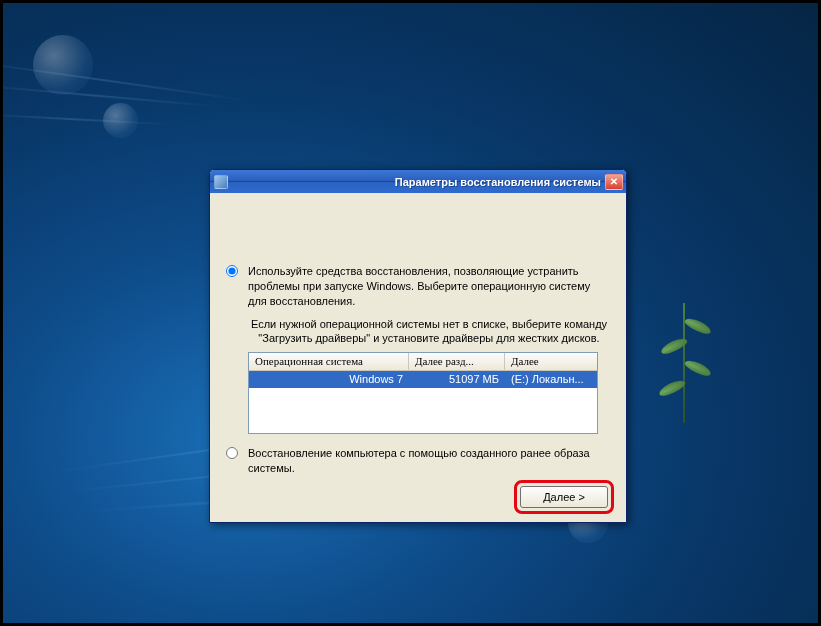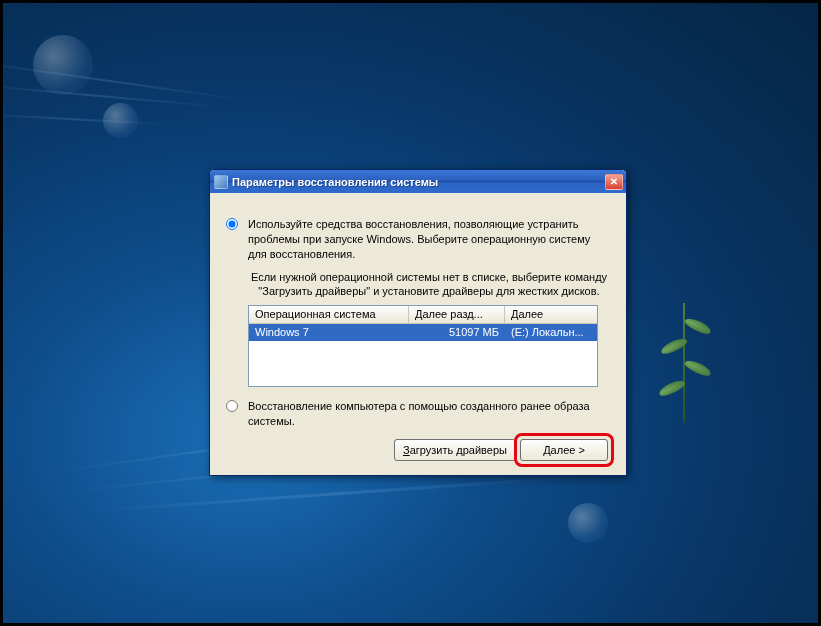--- a/index.html
+++ b/index.html
@@ -90,33 +90,35 @@
   background: linear-gradient(135deg,#a0c8f0,#4a7ec0);
   border: 1px solid #fff3;
   border-radius: 2px;
 }
 .titlebar .title {
   color: #fff; font-weight: bold;
   flex: 1;
   font-size: 11px;
   text-shadow: 1px 1px 0 rgba(0,0,0,0.3);
   white-space: nowrap;
+  text-align: right;
 }
 .close-btn {
   width: 18px; height: 16px;
   background: linear-gradient(#f5a090,#d84030);
   border: 1px solid #fff6;
   border-radius: 2px;
   color: #fff; font-weight: bold;
   font-size: 10px;
   display: flex; align-items:center; justify-content:center;
   cursor: pointer;
 }
 .dlg-body {
   padding: 24px 16px 14px 16px;
+  margin-top: 47px;
 }
 .opt-row {
   display: flex; align-items: flex-start;
   gap: 10px;
   margin-bottom: 8px;
 }
 .opt-radio {
   width: 12px; height: 12px;
   margin-top: 1px;
   flex-shrink: 0;
@@ -138,20 +140,21 @@
   height: 82px;
   border: 1px solid #7f9db9;
   background: #fff;
   margin-bottom: 12px;
 }
 .os-head {
   display: flex;
   background: linear-gradient(#fcfcfe,#ece9d8);
   border-bottom: 1px solid #cbc7b8;
   height: 18px;
+  font-family: Liberation Serif, serif;
 }
 .os-head .col {
   padding: 2px 6px;
   border-right: 1px solid #cbc7b8;
   font-size: 11px;
   white-space: nowrap; overflow: hidden;
 }
 .os-head .col1 { width: 160px; }
 .os-head .col2 { width: 96px; }
 .os-head .col3 { flex: 1; border-right: none; }
@@ -159,21 +162,21 @@
   display: flex;
   background: #316ac5;
   color: #fff;
   height: 17px;
 }
 .os-row .cell {
   padding: 2px 6px;
   font-size: 11px;
   white-space: nowrap; overflow: hidden;
 }
-.os-row .c1 { width: 160px; }
+.os-row .c1 { width: 160px; text-align: right; }
 .os-row .c2 { width: 96px; text-align: right; }
 .os-row .c3 { flex: 1; }
 .btn-row {
   display: flex; justify-content: flex-end; gap: 4px;
   margin-top: 10px;
   padding-right: 2px;
 }
 .win-btn {
   min-width: 112px;
   height: 22px;
@@ -249,21 +252,20 @@
           <div class="cell c3">(E:) Локальн...</div>
         </div>
       </div>
 
       <div class="opt-row">
         <input type="radio" class="opt-radio" name="mode" style="">
         <div class="opt-text">Восстановление компьютера с помощью созданного ранее образа системы.</div>
       </div>
 
       <div class="btn-row">
-        <button class="win-btn underline-first">Загрузить драйверы</button>
         <span class="next-highlight">
           <button class="win-btn underline-first" style="min-width:88px">Далее &gt;</button>
           <span class="highlight-ring"></span>
         </span>
       </div>
 
     </div>
   </div>
 </div>
 <div class="outer-border"></div>

